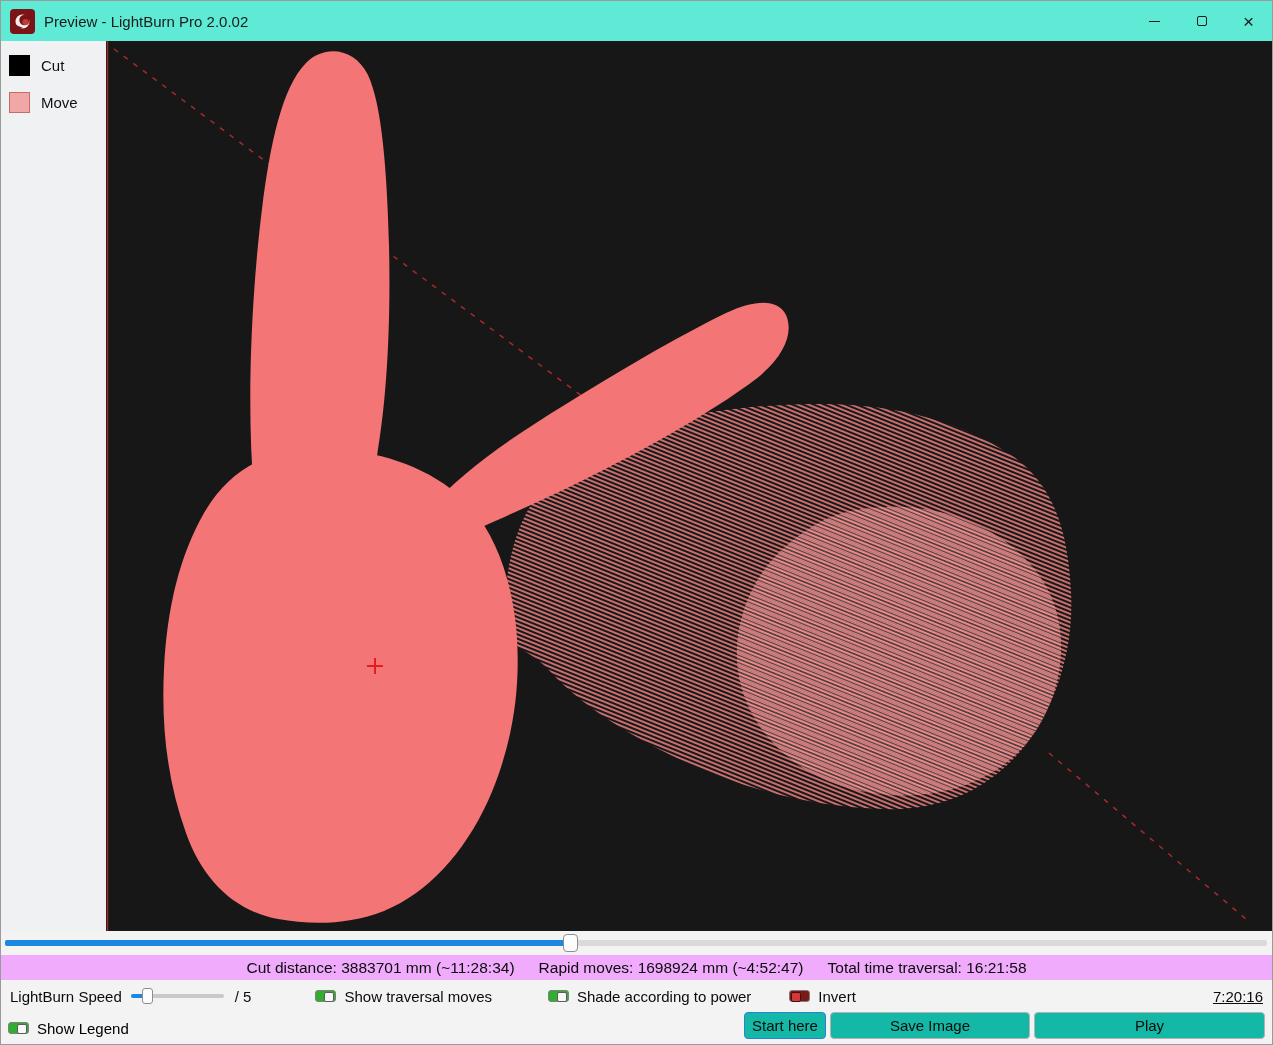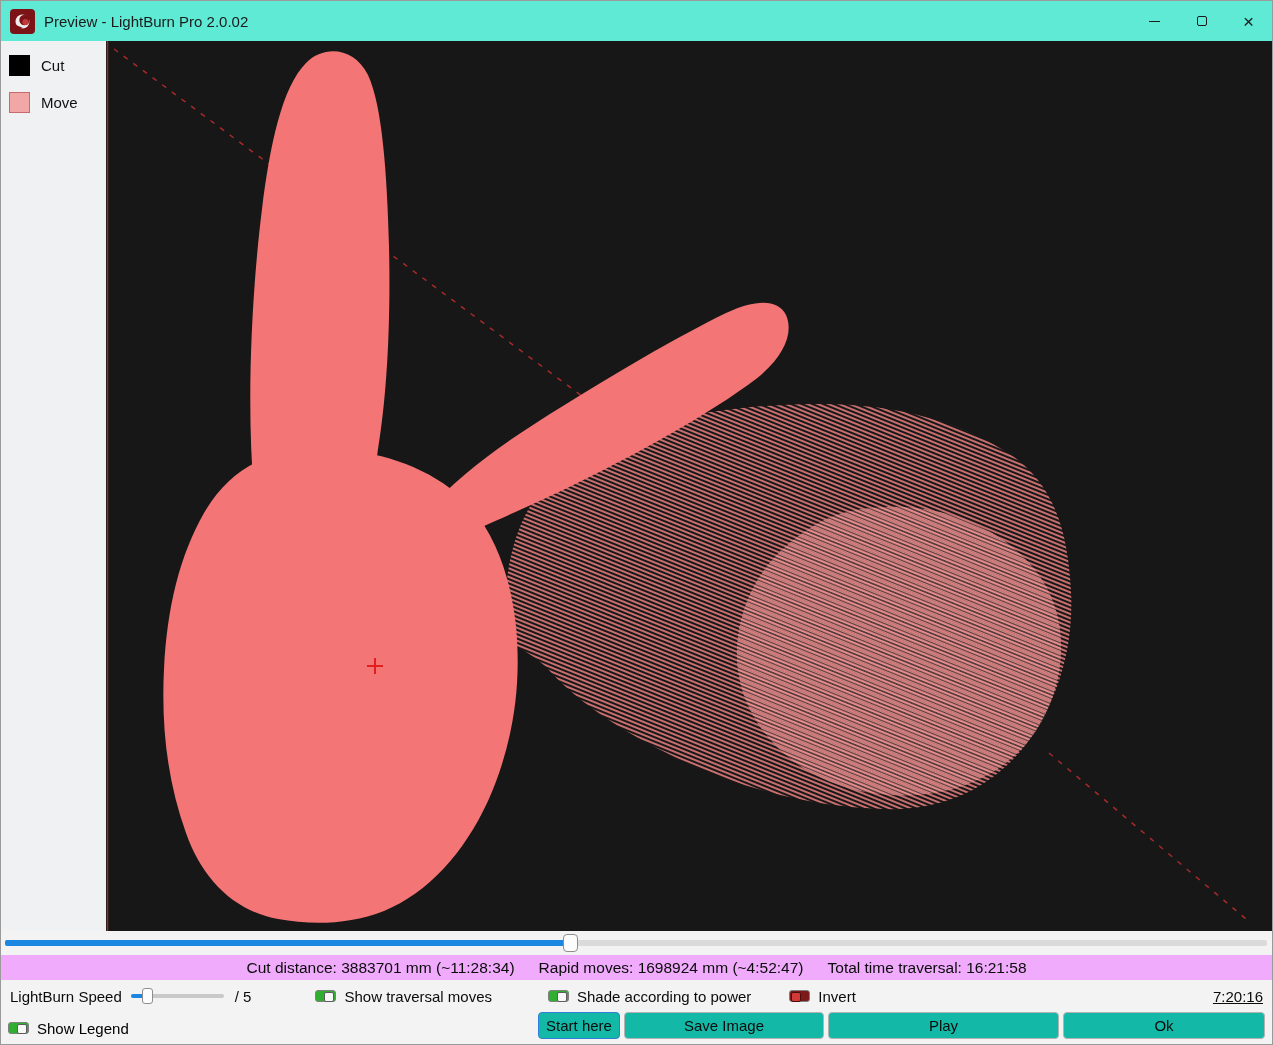--- a/index.html
+++ b/index.html
@@ -211,16 +211,15 @@
   </div>
 
   <div class="footer-row">
     <div class="toggle-group">
       <span class="toggle"></span>
       <span>Show Legend</span>
     </div>
     <button class="btn btn-start">Start here</button>
     <button class="btn btn-save">Save Image</button>
     <button class="btn btn-play">Play</button>
-    <button class="btn btn-ok">Ok</button>
   </div>
 
 </div>
 
 </body></html>

